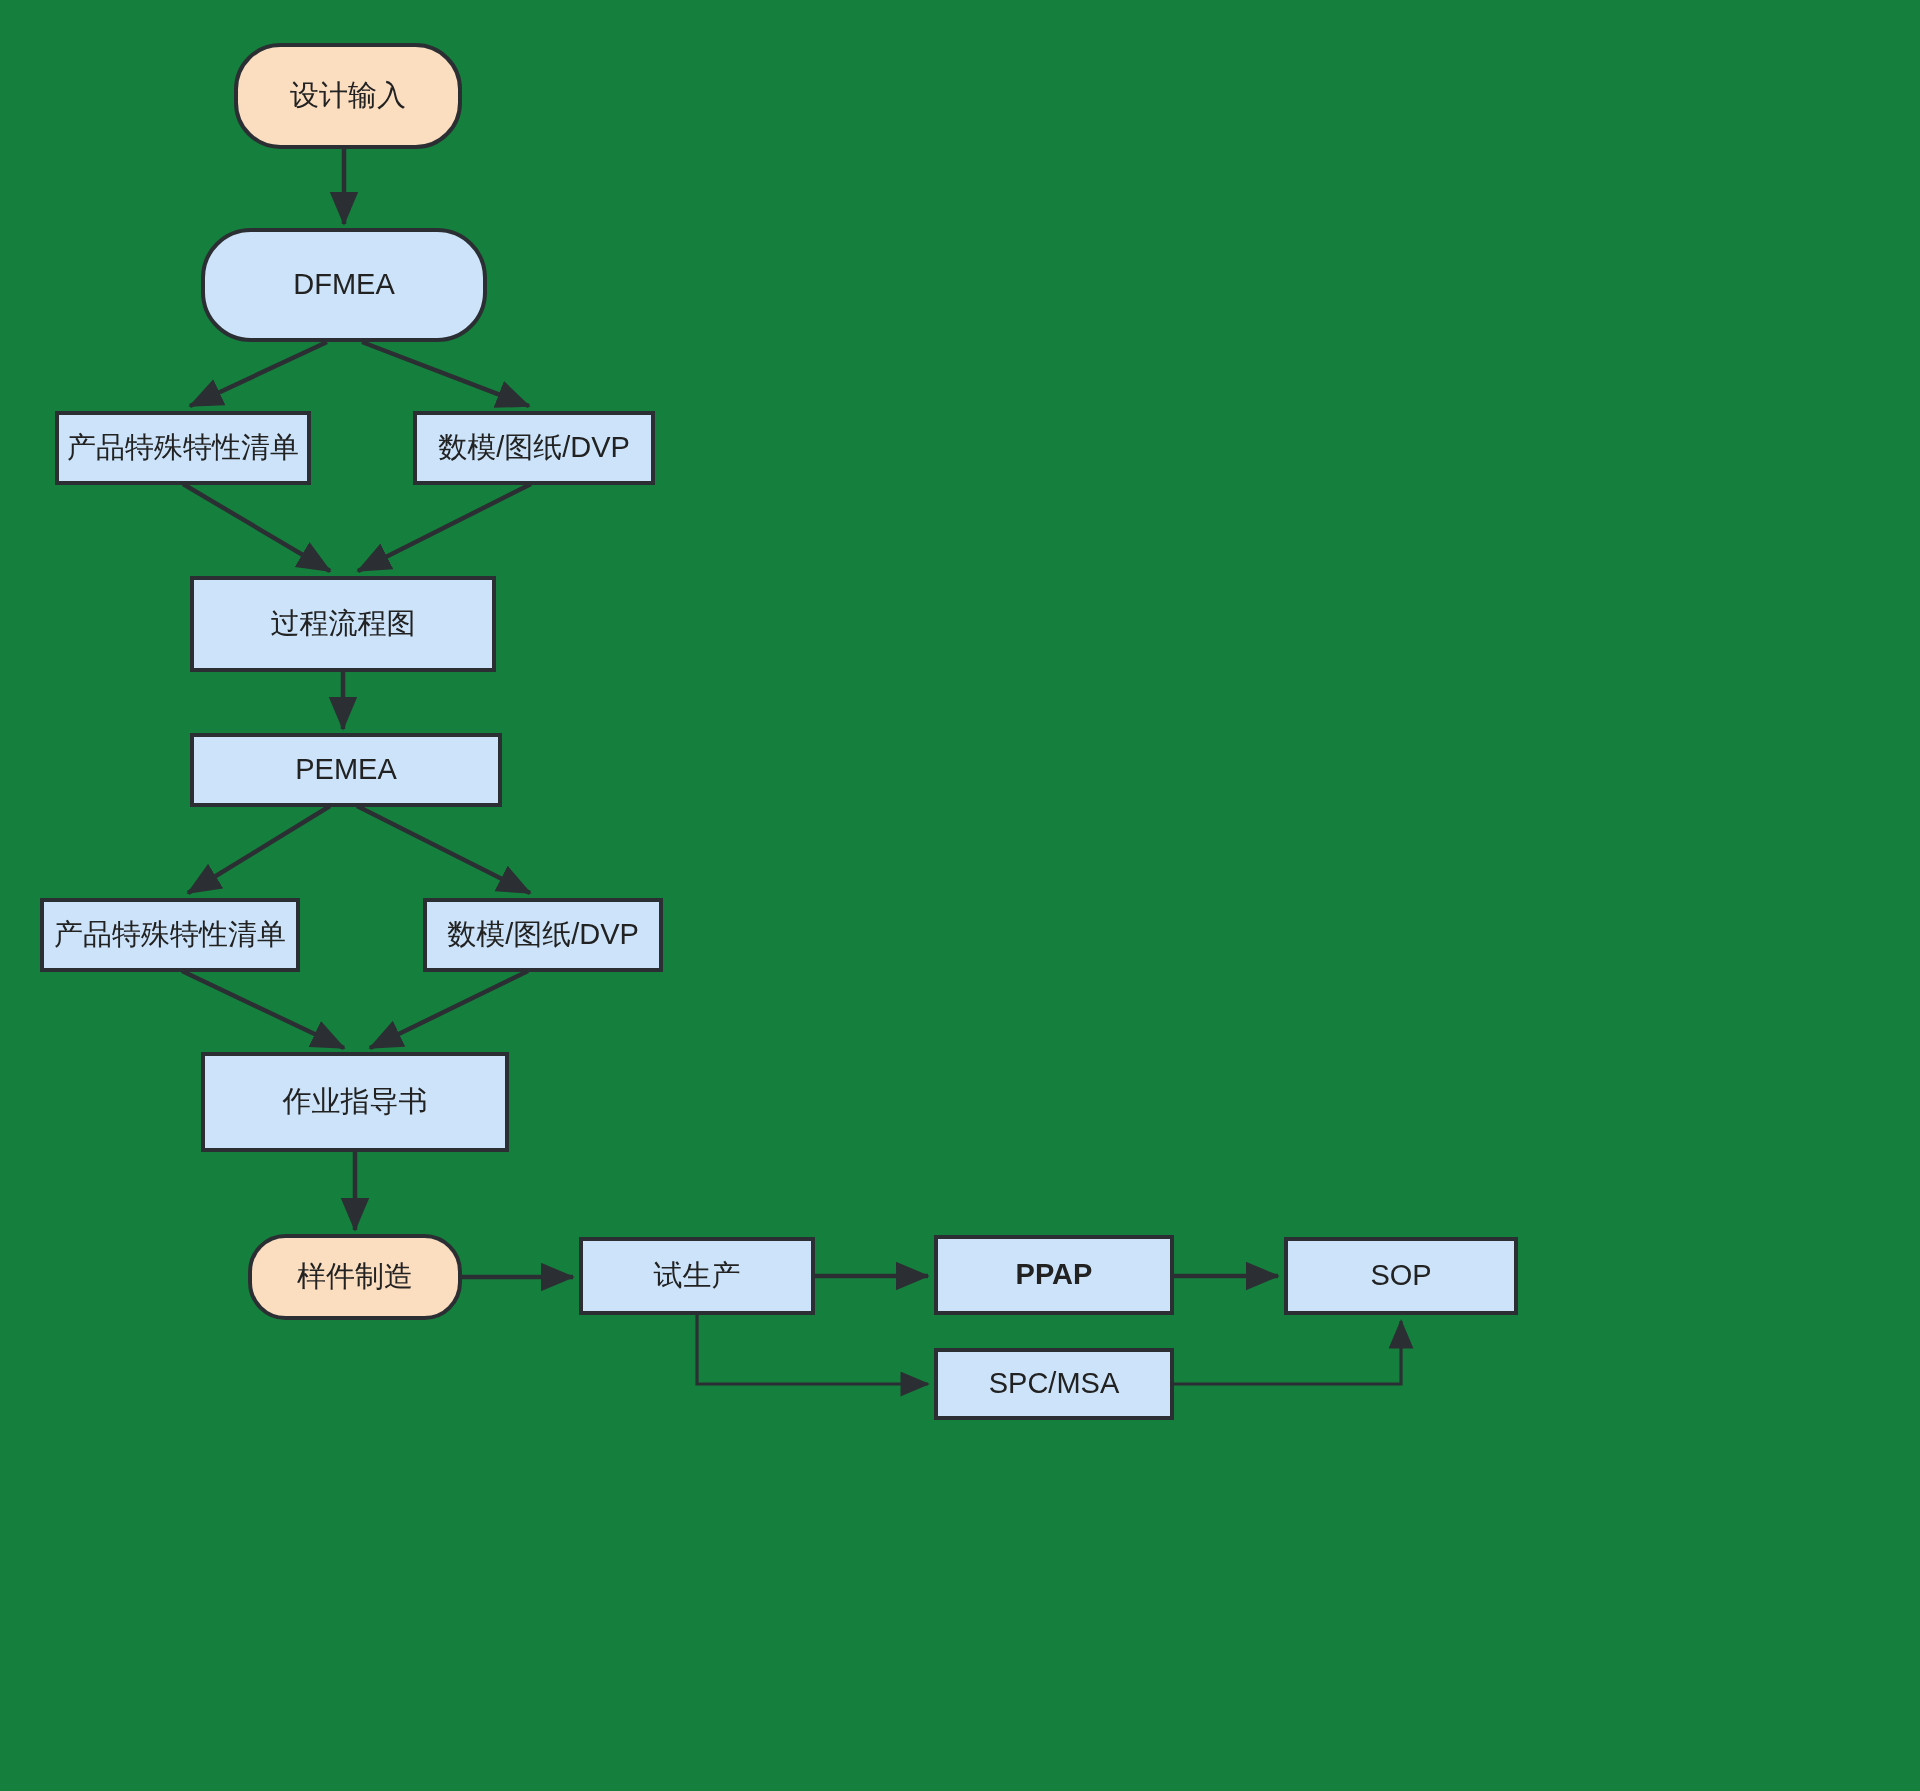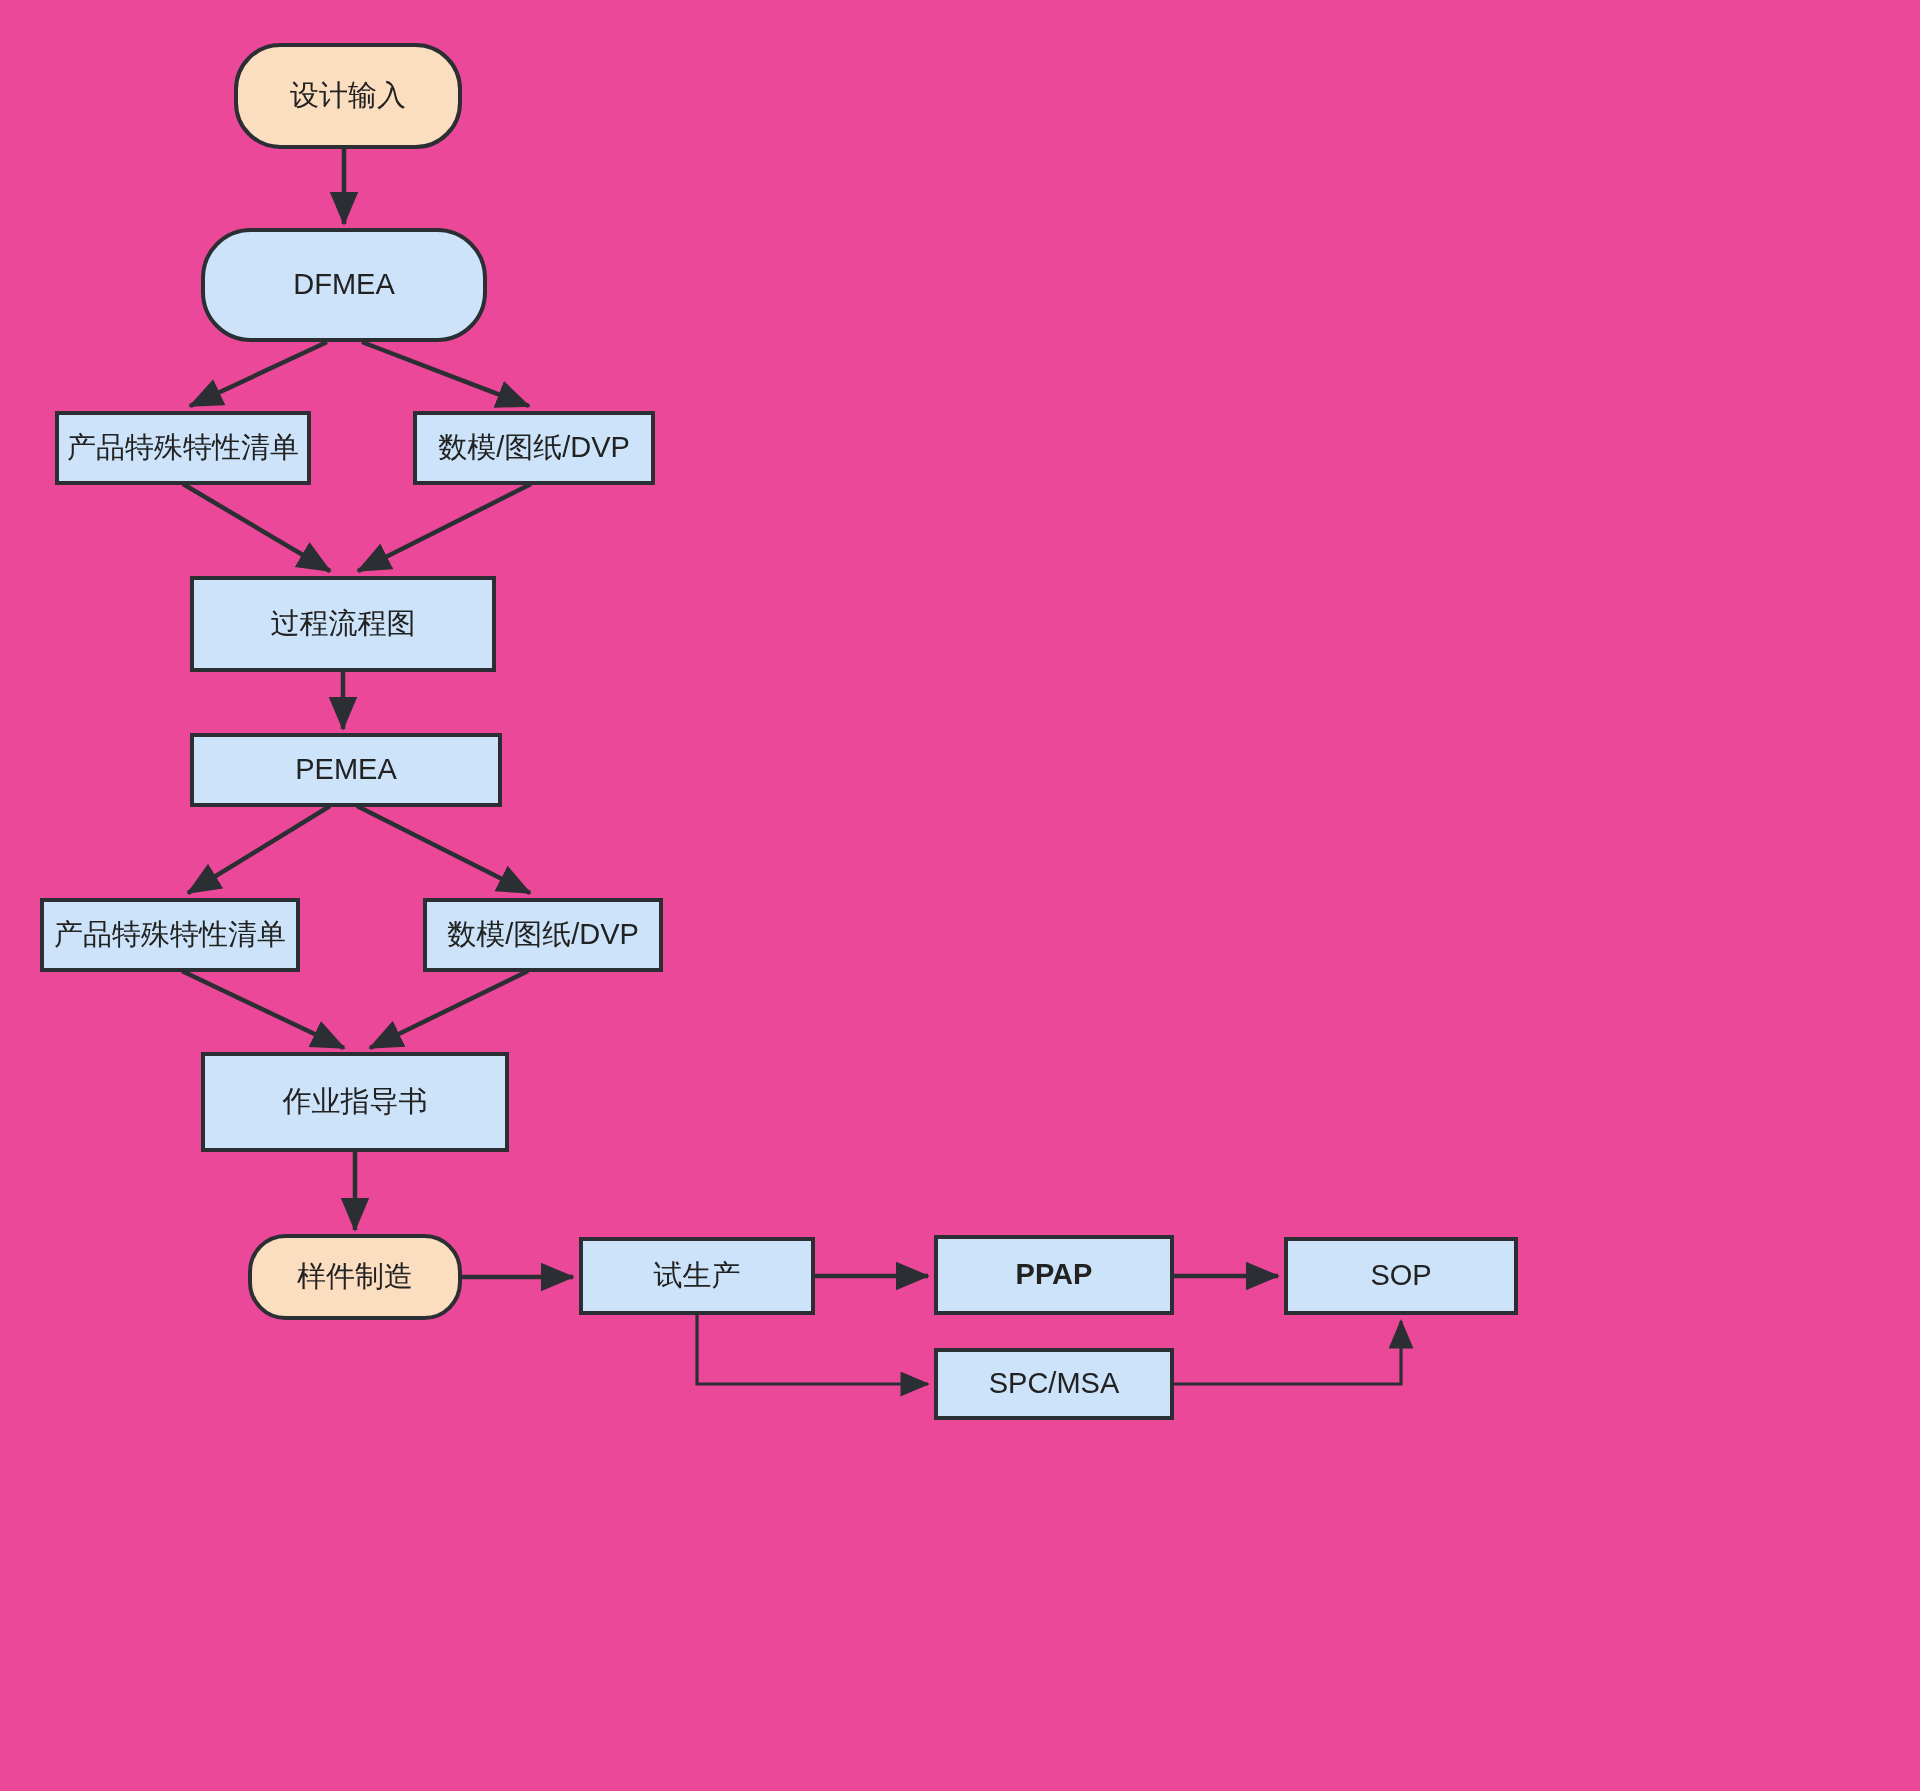--- a/index.html
+++ b/index.html
@@ -10,21 +10,21 @@
   body {
     font-family: "Liberation Sans", "DejaVu Sans", sans-serif;
     width: 1920px;
     height: 1791px;
     overflow: hidden;
   }
   #flow-root {
     position: relative;
     width: 1920px;
     height: 1791px;
-    background: #ec4899;
+    background: #15803d;
   }
   svg#flow-svg {
     position: absolute;
     top: 0;
     left: 0;
     width: 1920px;
     height: 1791px;
     display: block;
   }
   .node-rect {

